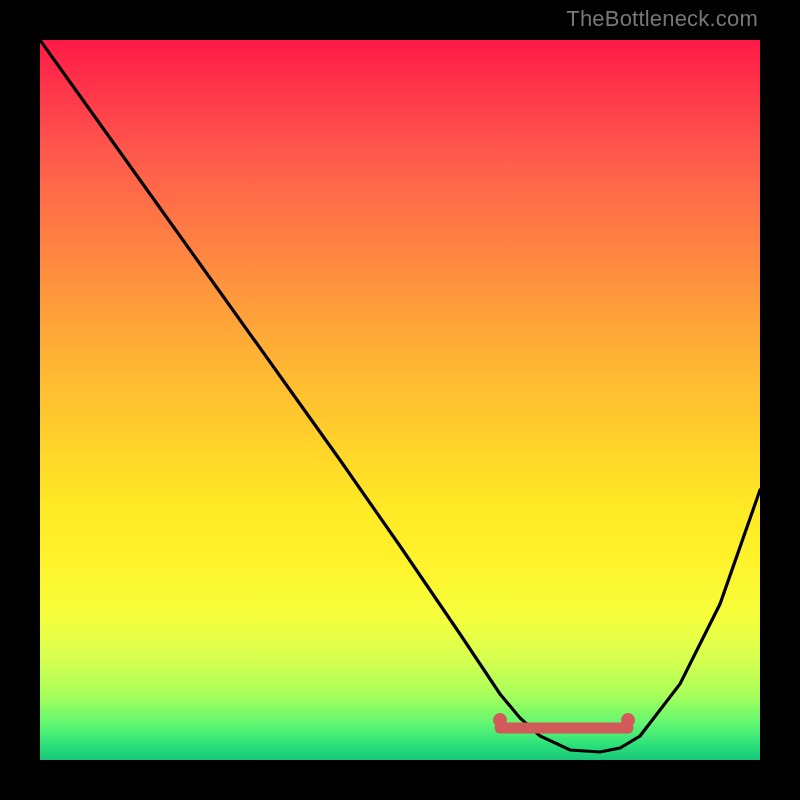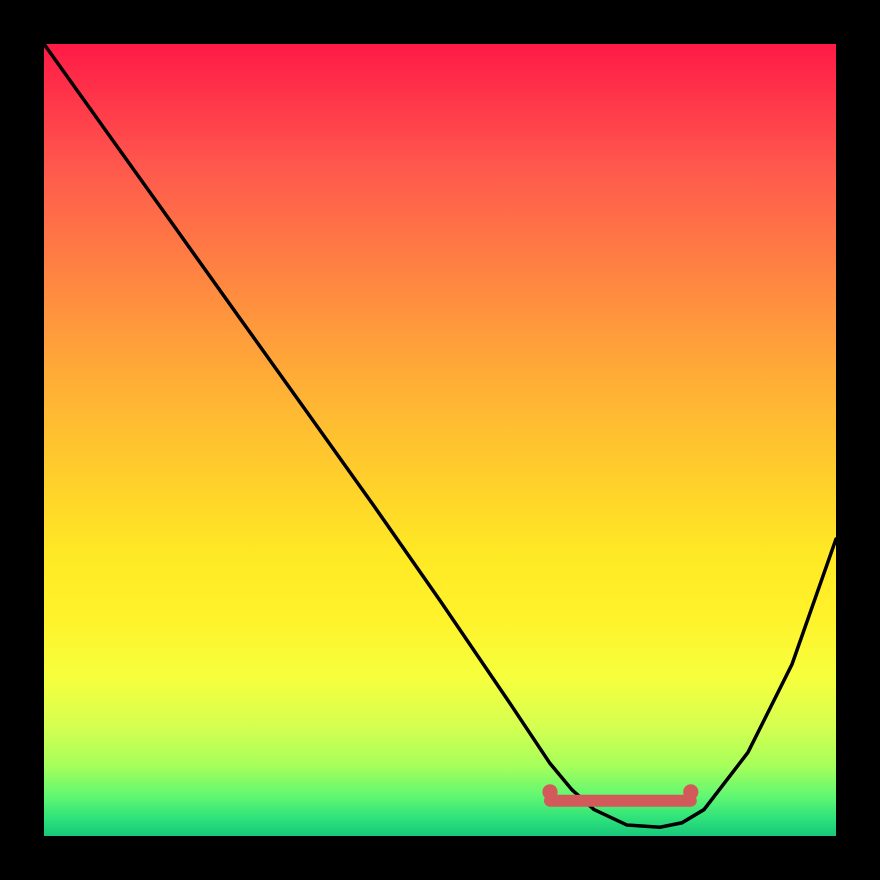--- a/index.html
+++ b/index.html
@@ -58,20 +58,21 @@
     font-size: 22px;
     letter-spacing: 0.2px;
     font-weight: 500;
     user-select: none;
   }
 </style>
 </head>
 <body>
 
 <div class="frame">
+  <div class="watermark">TheBottleneck.com</div>
 
   <div class="plot">
     <svg viewBox="0 0 720 720" preserveAspectRatio="none">
       <path id="curve-path" fill="none" stroke="#000" stroke-width="3.2" stroke-linecap="round" d="M0 0 L60 84 L120 168 L180 252 L240 336 L300 420 L360 506 L420 594 L460 654 L480 678 L500 696 L530 710 L560 712 L580 708 L600 696 L640 644 L680 564 L720 450"></path>
       <path id="valley-band" fill="none" stroke-width="11" stroke-linecap="round" d="M460 688 L588 688" stroke="#d35a5a"></path>
       <circle id="marker-left" r="7" cx="460" cy="680" fill="#d35a5a"></circle>
       <circle id="marker-right" r="7" cx="588" cy="680" fill="#d35a5a"></circle>
     </svg>
   </div>
 </div>

